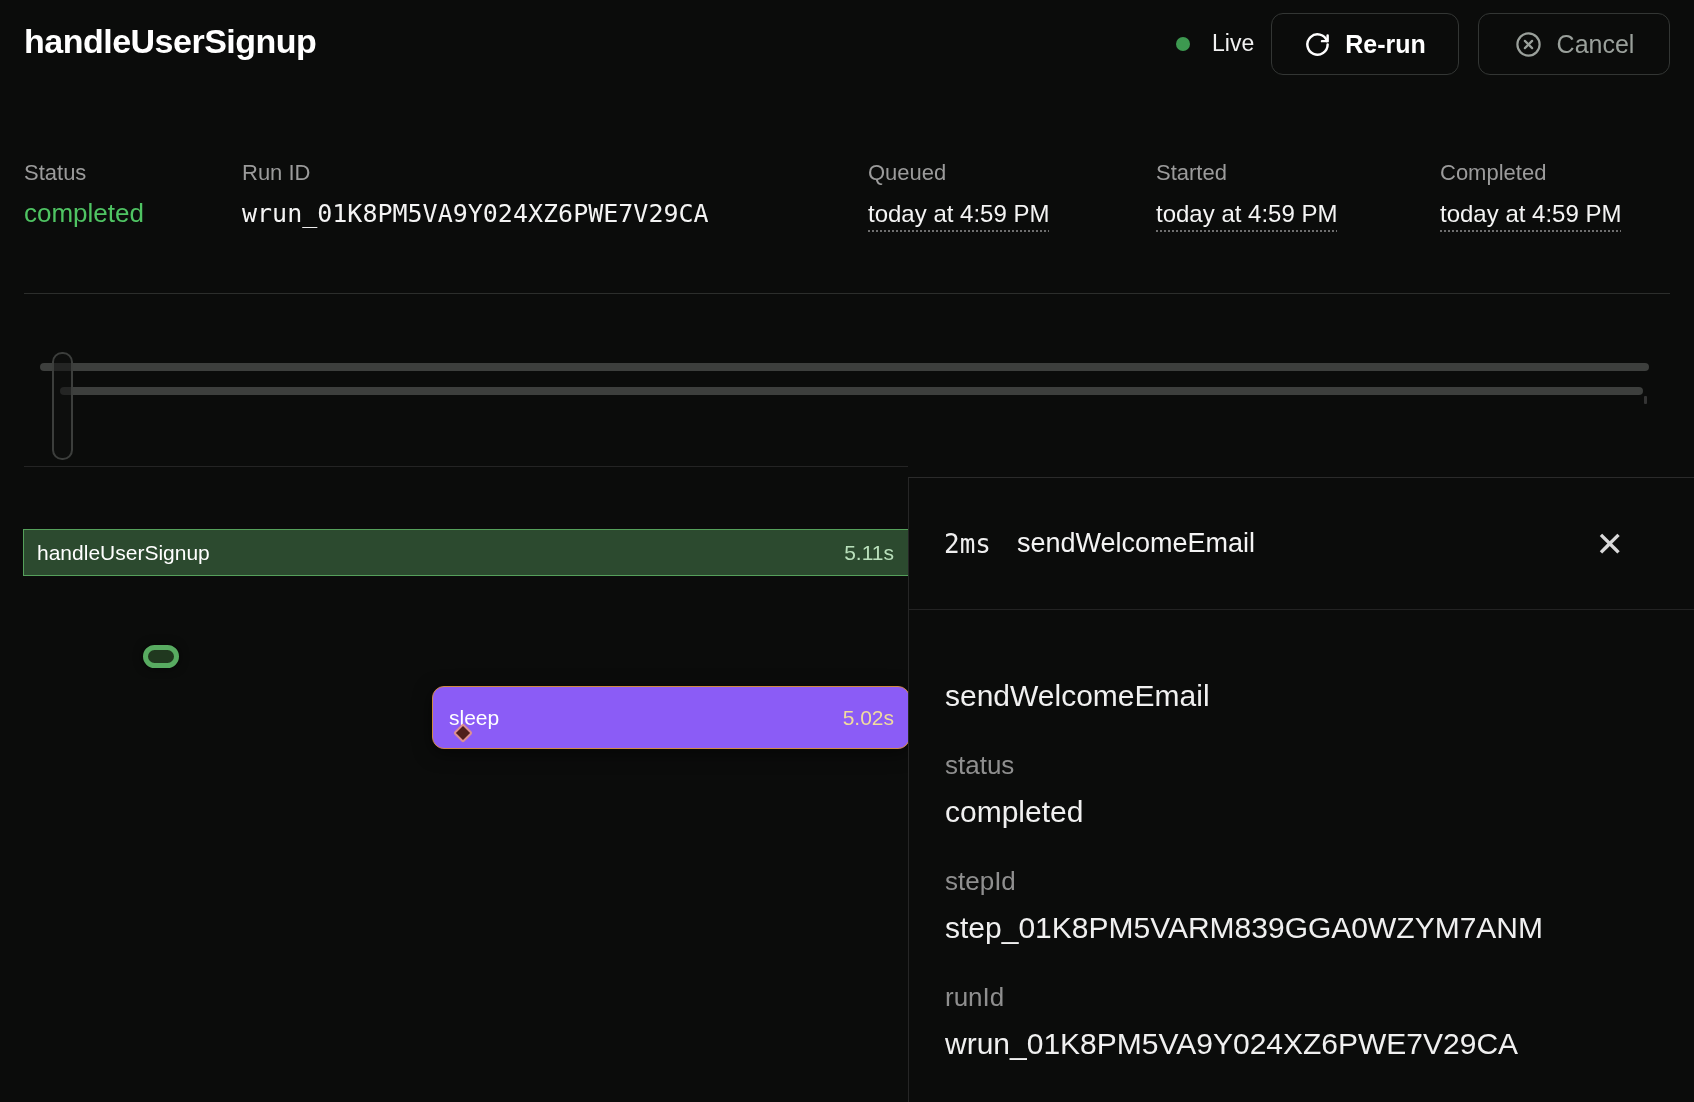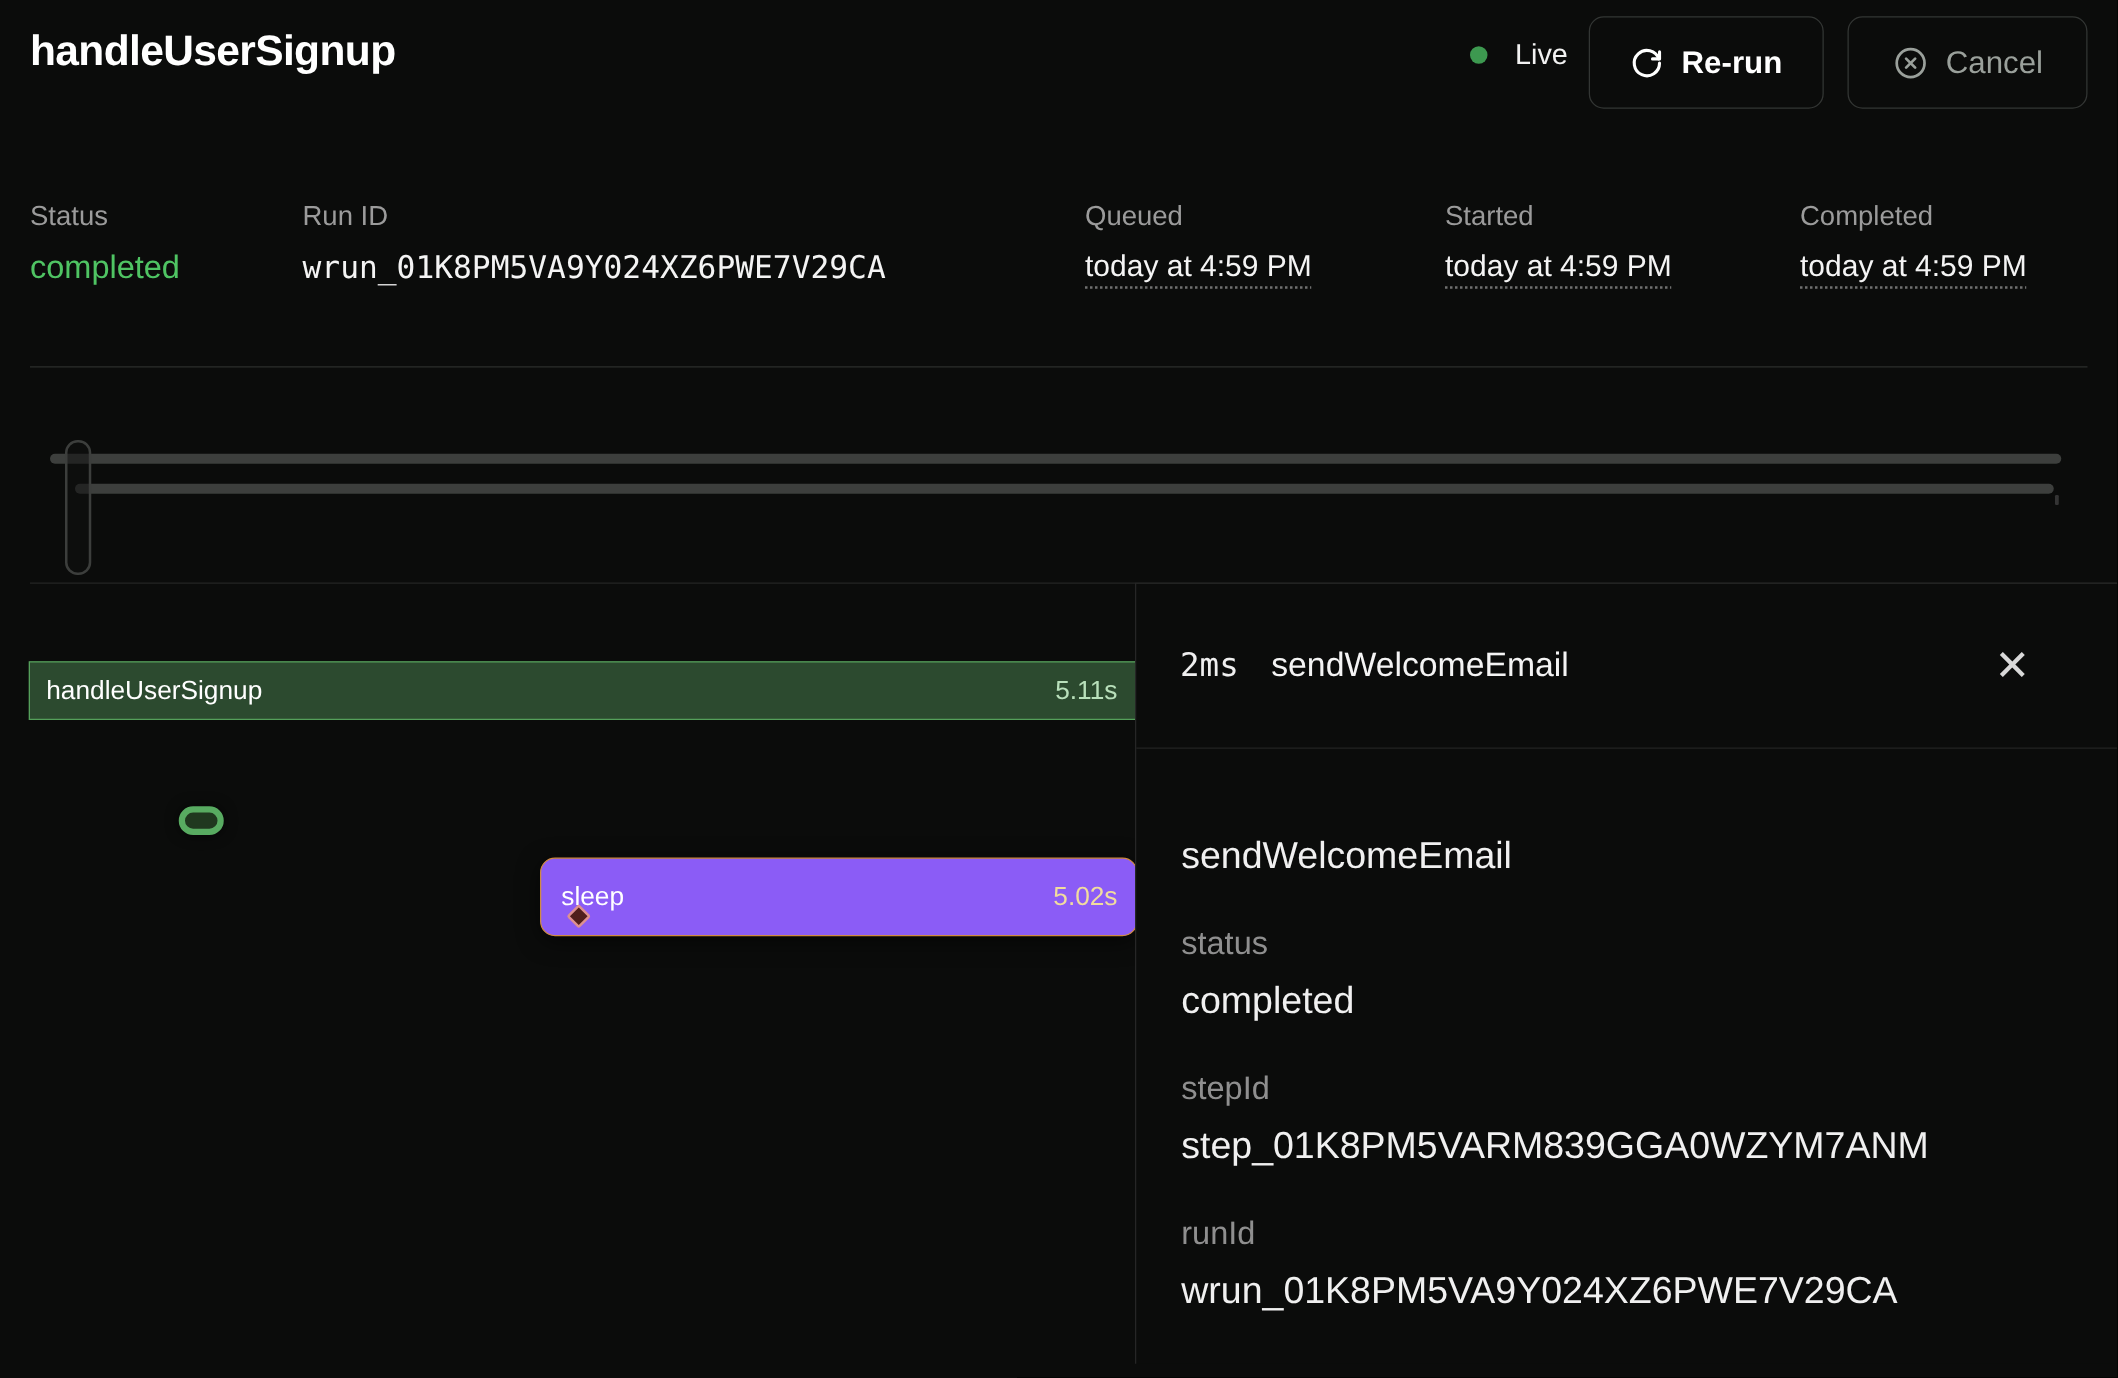--- a/index.html
+++ b/index.html
@@ -13,21 +13,21 @@
 
   
   .page-title {
     position:absolute; left:24px; top:22px;
     font-size:34px; font-weight:700; letter-spacing:-0.5px; color:#ffffff;
   }
   .live-wrap { position:absolute; left:1176px; top:30px; display:flex; align-items:center; gap:22px; }
   .live-dot { width:14px; height:14px; border-radius:50%; background:#3d9950; }
   .live-label { font-size:23px; color:#f2f2f2; }
   .hbtn {
-    position:absolute; top:13px; height:74px; display:flex; align-items:center; justify-content:center;
+    position:absolute; top:13px; height:62px; display:flex; align-items:center; justify-content:center;
     gap:14px; border:1px solid #333634; border-radius:12px; background:transparent; cursor:pointer;
     font-size:25px; font-weight:600; font-family:inherit;
   }
   .btn-rerun { left:1271px; width:188px; color:#ffffff; }
   .btn-cancel { left:1478px; width:192px; color:#9aa09b; font-weight:500;text-align:center; }
   .hbtn svg { display:block; }
 
   
   .meta-label { position:absolute; font-size:22px; color:#9b9b9b; }
   .meta-value { position:absolute; font-size:24px; color:#f4f4f4; white-space:nowrap; }
@@ -72,21 +72,21 @@
   }
   .bar-sleep .bar-duration { color:#f1dc9e; }
   .diamond {
     position:absolute; left:456px; top:726px; width:14px; height:14px;
     background:#501f1b; border:2px solid #dd9090; border-radius:2px;
     transform:rotate(45deg);
   }
 
   
   .panel {
-    position:absolute; left:908px; top:466px; width:786px; height:625px;
+    position:absolute; left:908px; top:477px; width:786px; height:625px;
     background:#0b0c0b; border-top:1px solid #2b2b2b; border-left:1px solid #262626;
   }
   .panel-header {
     position:relative; height:132px; border-bottom:1px solid #232323;
     display:flex; align-items:center; padding:0 0 0 35px; gap:26px;
   }
   .panel-duration { font-size:26px; color:#efefef; }
   .panel-title { font-size:27px; color:#f4f4f4; }
   .panel-close {
     position:absolute; right:66px; top:50%; transform:translateY(-50%);

